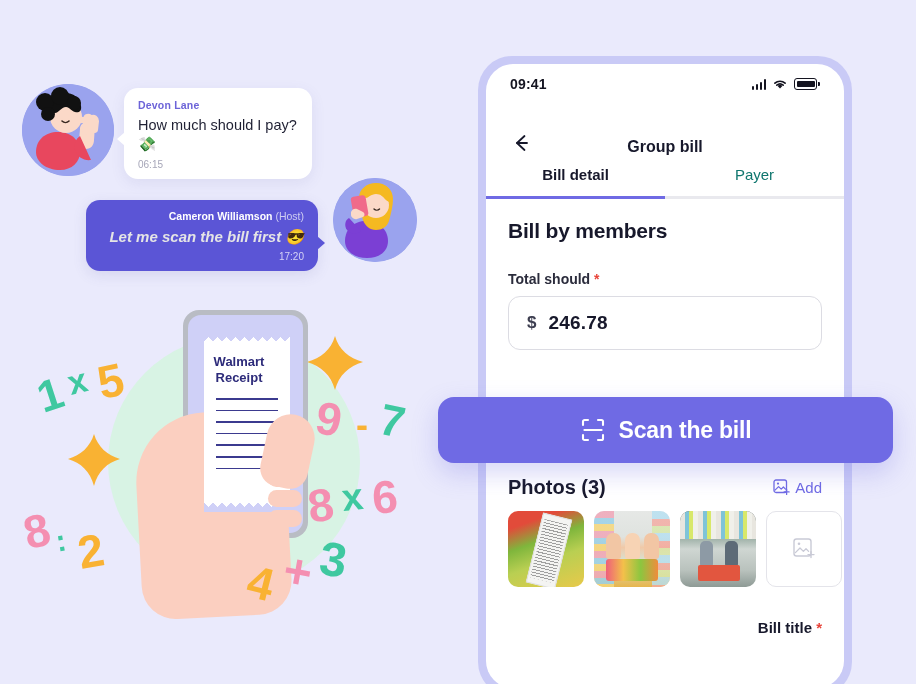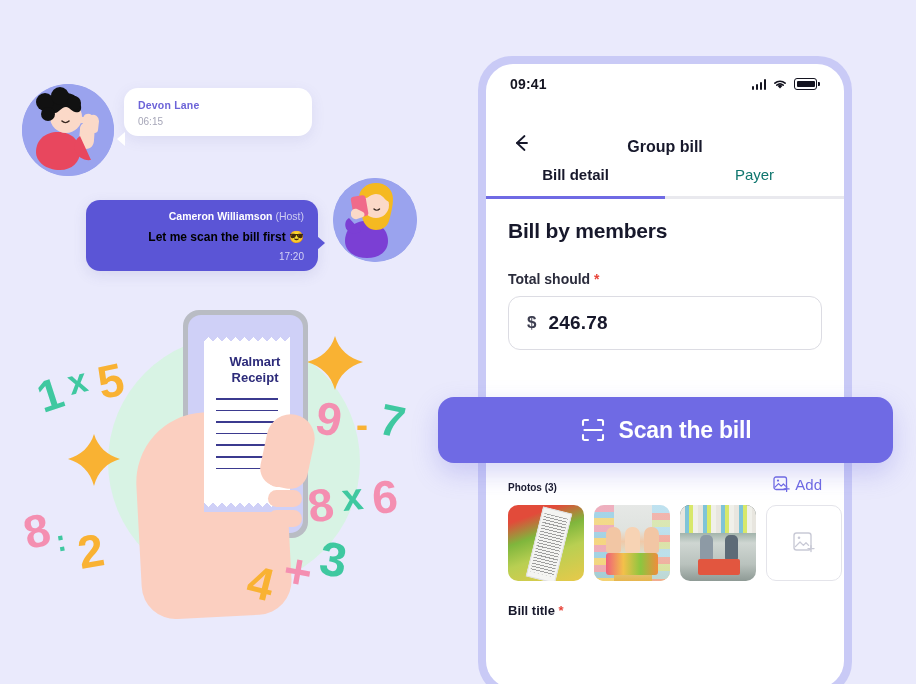--- a/index.html
+++ b/index.html
@@ -44,39 +44,39 @@
     text-align: right;
     box-shadow: 0 4px 14px rgba(90,90,160,0.14);
   }
   .bubble-out:after {
     content:""; position:absolute; right:-7px; top:36px;
     border-top: 7px solid transparent; border-bottom: 7px solid transparent;
     border-left: 8px solid #5b55d6;
   }
   .b-name-out { font-size: 10.5px; color: #ffffff; font-weight: 700; margin-bottom: 5px; }
   .b-name-out .host { color: #cfcdf2; font-weight: 400; }
-  .b-line-out { font-size: 12px; color: #000000; font-weight: 700; line-height: 20px; }
+  .b-line-out { font-size: 15px; color: #e5e5e5; font-weight: 700; line-height: 20px; font-style: italic; }
   .b-time-out { font-size: 10px; color: #d5d3f5; margin-top: 4px; }
 
   
   .illu { position: absolute; left: 20px; top: 292px; width: 420px; height: 340px; }
   .illu-blob { position:absolute; left:88px; top:44px; width:252px; height:252px;
     background:#d8f3e4; border-radius:50%; }
   .phone-shell { position:absolute; left:163px; top:18px; width:125px; height:228px;
     background:#b9bcc4; border-radius:16px; }
   .phone-screen { position:absolute; left:168px; top:23px; width:115px; height:218px;
     background:#cfd0f7; border-radius:13px; overflow:hidden; }
   .receipt { position:absolute; left:184px; top:40px; width:86px; height:180px; background:#ffffff; }
   .zig-top, .zig-bot { position:absolute; left:184px; width:86px; height:10px;
     background:
       linear-gradient(135deg, #cfd0f7 50%, transparent 50%) 0 0/9px 10px repeat-x,
       linear-gradient(225deg, #cfd0f7 50%, transparent 50%) 0 0/9px 10px repeat-x; }
   .zig-top { top:40px; }
   .zig-bot { top:210px; transform: scaleY(-1); }
-  .rc-title { position:absolute; left:192px; top:62px; width:86px; text-align:center;
+  .rc-title { position:absolute; left:176px; top:62px; width:86px; text-align:center;
     font-size: 13px; font-weight: 800; color:#2d2b7a; line-height: 16px; font-family:"Liberation Sans", sans-serif;}
   .rc-lines { position:absolute; left:196px; top:106px; width:62px; }
   .rc-lines i { display:block; height:1.6px; background:#3b3a8f; margin-bottom:10px; }
   .hand {
     position:absolute; left:118px; top:120px; width:150px; height:205px;
     background:#fbcfc0; border-radius: 70px 40px 34px 34px;
     transform: rotate(-3deg);
   }
   .thumb { position:absolute; left:244px; top:122px; width:48px; height:74px;
     background:#fbcfc0; border-radius: 24px 24px 18px 18px; transform: rotate(12deg); }
@@ -121,27 +121,27 @@
   .content { padding: 20px 22px 0 22px; }
   .sec-title { font-size: 21px; font-weight: 800; color:#17182b; letter-spacing:-.2px; }
   .field-label { font-size: 14px; font-weight: 600; color:#2b2c3c; margin-top: 28px; }
   .req { color:#e8443a; }
   .amount-box { margin-top: 9px; height:54px; border:1.3px solid #dcdce3; border-radius:12px;
     display:flex; align-items:center; padding: 0 18px; gap:12px; background:#fff; }
   .amt-cur { font-size: 17px; color:#3d3e50; font-weight:600; }
   .amt-val { font-size: 19px; font-weight: 800; color:#17182b; letter-spacing:.2px; }
 
   .photos-head { display:flex; align-items:center; justify-content:space-between; margin-top: 126px; }
-  .photos-label { font-size: 10px; font-weight: 700; color:#17182b;margin-top:6px; }
+  .photos-label { font-size: 20px; font-weight: 700; color:#17182b; }
   .add-btn { display:flex; align-items:center; gap:5px; color:#6f6ae4; font-size:15px; cursor:pointer; }
   .thumbs { display:flex; gap:10px; margin-top: 12px; }
   .thumb-img { width:76px; height:76px; border-radius:10px; overflow:hidden; position:relative; flex:none; }
   .thumb-add { width:76px; height:76px; border-radius:10px; border:1.3px solid #e4e4ea;
     display:flex; align-items:center; justify-content:center; flex:none; }
-  .bill-title-label { font-size: 13px; font-weight: 700; color:#17182b; margin-top: 22px; }
+  .bill-title-label { font-size: 15px; font-weight: 700; color:#17182b; margin-top: 32px; text-align: right; }
 
   
   .ph1 { background: linear-gradient(160deg,#e24b3a 0%,#e24b3a 18%,#7fb63c 40%,#b9cf52 62%,#e8c94a 100%); }
   .ph1:before { content:""; position:absolute; left:26px; top:4px; width:30px; height:72px;
     background:#f4f4f2; transform: rotate(14deg);
     box-shadow: inset 0 0 0 1px #ddd; }
   .ph1:after { content:""; position:absolute; left:29px; top:10px; width:24px; height:60px;
     transform: rotate(14deg);
     background: repeating-linear-gradient(to bottom,#8a8a8a 0 1px,transparent 1px 3px); opacity:.8;}
   
@@ -191,20 +191,21 @@
         <path d="M40 37c2 2 5 2 7 0" stroke="#3a2a22" stroke-width="1.6" fill="none" stroke-linecap="round"></path>
         <path d="M66 38c3-2 7 0 7 4l-1 14c0 5-3 9-8 9-4 0-7-3-7-8l1-12c0-4 3-7 8-7z" fill="#fbd9c8"></path>
         <path d="M60 36c2-1 4 1 4 3l-1 9M65 33c2-1 4 1 4 3l-1 9M70 34c2-1 4 1 4 3l-1 9" stroke="#fbd9c8" stroke-width="6" stroke-linecap="round" fill="none"></path>
         <path d="M58 52c-4 3-7 8-5 14 2 7 9 11 16 10" fill="#e8475e"></path>
       </g>
     </svg>
   </div>
 
   <div class="bubble-in">
     <div class="b-name">Devon Lane</div>
+    <div class="b-line">How much should I pay? 💸</div>
     <div class="b-time">06:15</div>
   </div>
 
   <div class="bubble-out">
     <div class="b-name-out"><span>Cameron Williamson</span> <span class="host">(Host)</span></div>
     <div class="b-line-out">Let me scan the bill first 😎</div>
     <div class="b-time-out">17:20</div>
   </div>
 
   <div class="avatar-cam">

